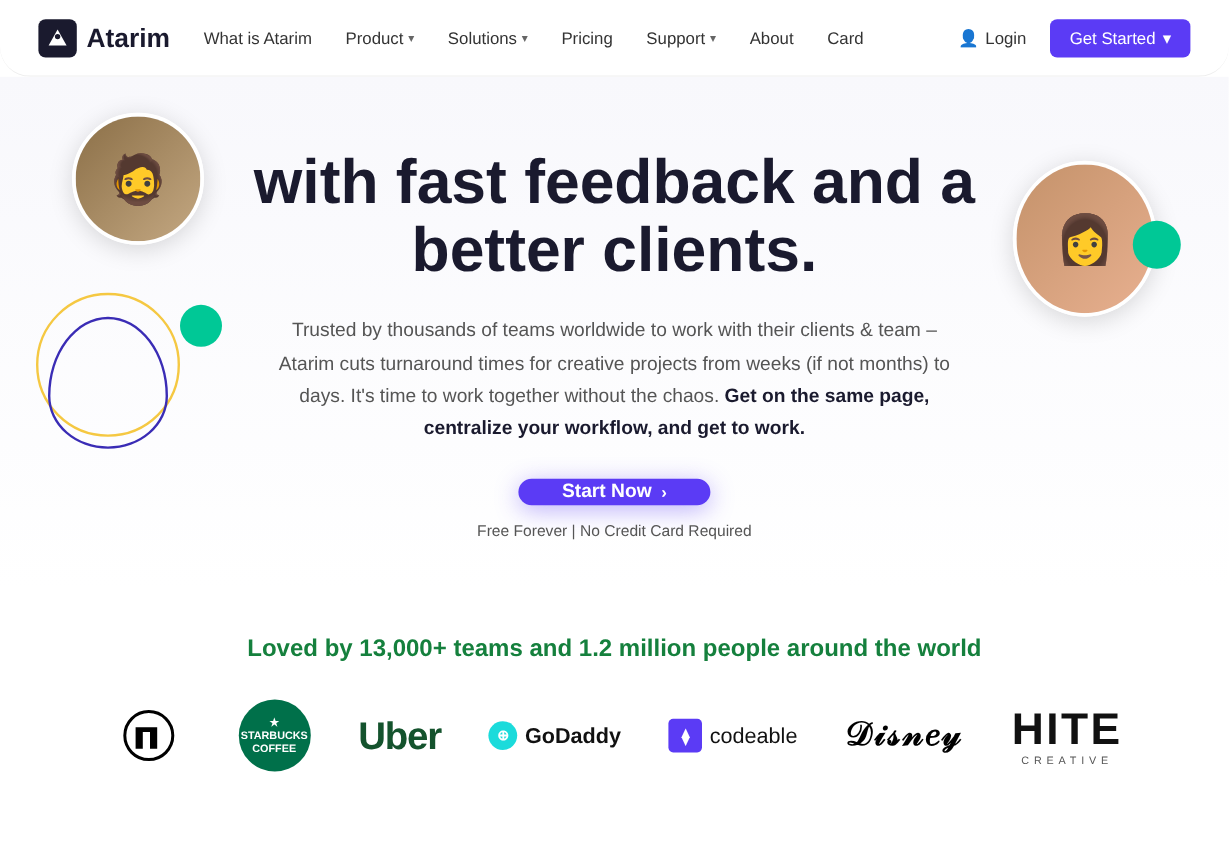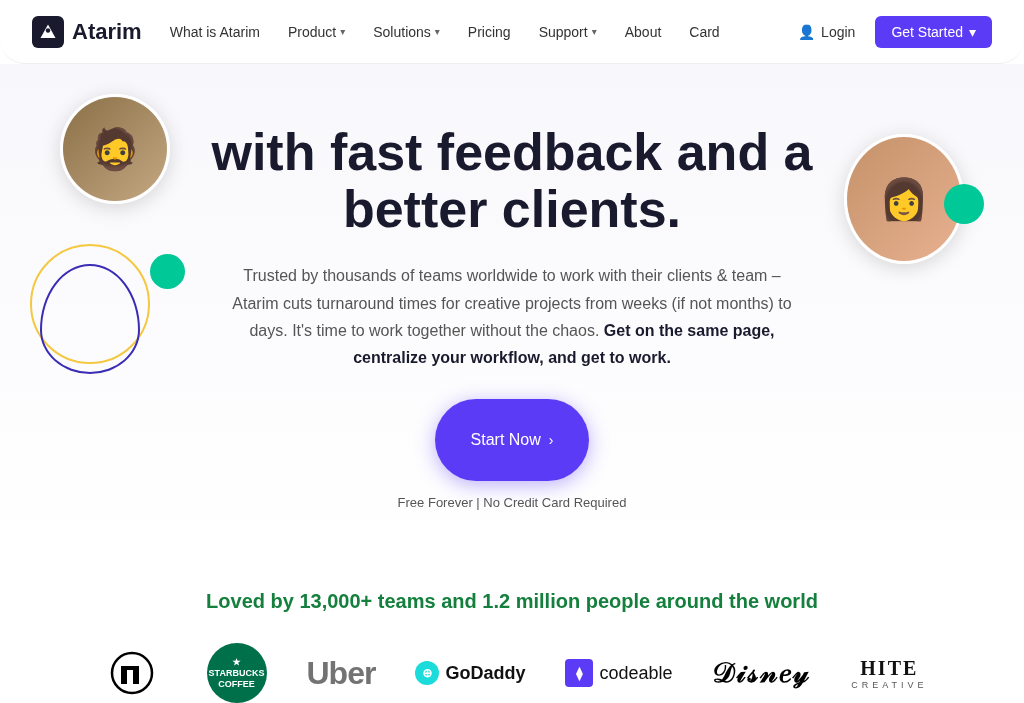--- a/index.html
+++ b/index.html
@@ -82,53 +82,53 @@
     .hero-title-line3 { font-size: 52px; font-weight: 800; color: #1a1a2e; line-height: 1.1; margin-bottom: 24px; }
 
     .hero-subtitle {
       font-size: 16px; color: #555; line-height: 1.7; max-width: 560px;
       margin: 0 auto 28px;
     }
     .hero-subtitle strong { color: #1a1a2e; font-weight: 700; }
 
     .cta-btn {
       display: inline-flex; align-items: center; gap: 8px;
-      background: #5b3bf5; color: #fff; font-size: 16px; font-weight: 400;
-      padding: 32px 36px; border-radius: 50px; cursor: pointer;
+      background: #5b3bf5; color: #fff; font-size: 16px; font-weight: 700;
+      padding: 2px 36px; border-radius: 50px; cursor: pointer;
       box-shadow: 0 4px 20px rgba(91,59,245,0.4); margin-bottom: 14px;
     }
     .cta-btn .arrow { font-size: 14px; }
 
     .cta-sub { font-size: 13px; color: #555; }
 
     
     .logos-section { padding: 40px 40px 30px; text-align: center; background: #fff; }
     .logos-title { font-size: 20px; font-weight: 700; color: #15803d; margin-bottom: 30px; }
 
     .logos-row { display: flex; align-items: center; justify-content: center; gap: 40px; flex-wrap: wrap; }
     .logo-item { display: flex; align-items: center; justify-content: center; }
     
     .starbucks-logo {
       width: 60px; height: 60px; background: #00704a; border-radius: 50%;
       display: flex; align-items: center; justify-content: center; color: white; font-size: 9px;
       font-weight: 700; text-align: center; line-height: 1.2; padding: 8px;
     }
     
-    .uber-logo { font-size: 32px; font-weight: 900; color: #737373; letter-spacing: -1px; }
+    .uber-logo { font-size: 32px; font-weight: 900; color: #14532d; letter-spacing: -1px; }
     
     .godaddy-logo { display: flex; align-items: center; gap: 6px; font-size: 18px; font-weight: 700; color: #111; }
     .godaddy-icon { width: 24px; height: 24px; background: #1bdbdb; border-radius: 50%; display: flex; align-items: center; justify-content: center; color: white; font-size: 12px; font-weight: 900; }
     
     .codeable-logo { display: flex; align-items: center; gap: 6px; font-size: 18px; color: #111; }
     .codeable-icon { width: 28px; height: 28px; background: #5b3bf5; border-radius: 4px; display: flex; align-items: center; justify-content: center; color: white; font-size: 14px; }
     
     .disney-logo { font-size: 28px; font-weight: 900; color: #000; font-family: serif; letter-spacing: 2px; text-transform: uppercase; }
     
     .hite-logo { text-align: center; }
-    .hite-main { font-size: 20px; font-weight: 900; color: #111; letter-spacing: 2px; font-family: Liberation Serif, serif; }
+    .hite-main { font-size: 37px; font-weight: 900; color: #111; letter-spacing: 2px; }
     .hite-sub { font-size: 9px; letter-spacing: 4px; color: #555; text-transform: uppercase; }
   </style>
 </head>
 <body>
 
 <nav class="navbar">
   <div class="nav-left">
     <div class="nav-logo">
       <div class="logo-mark">
         <svg width="18" height="18" viewBox="0 0 24 24" fill="none">

